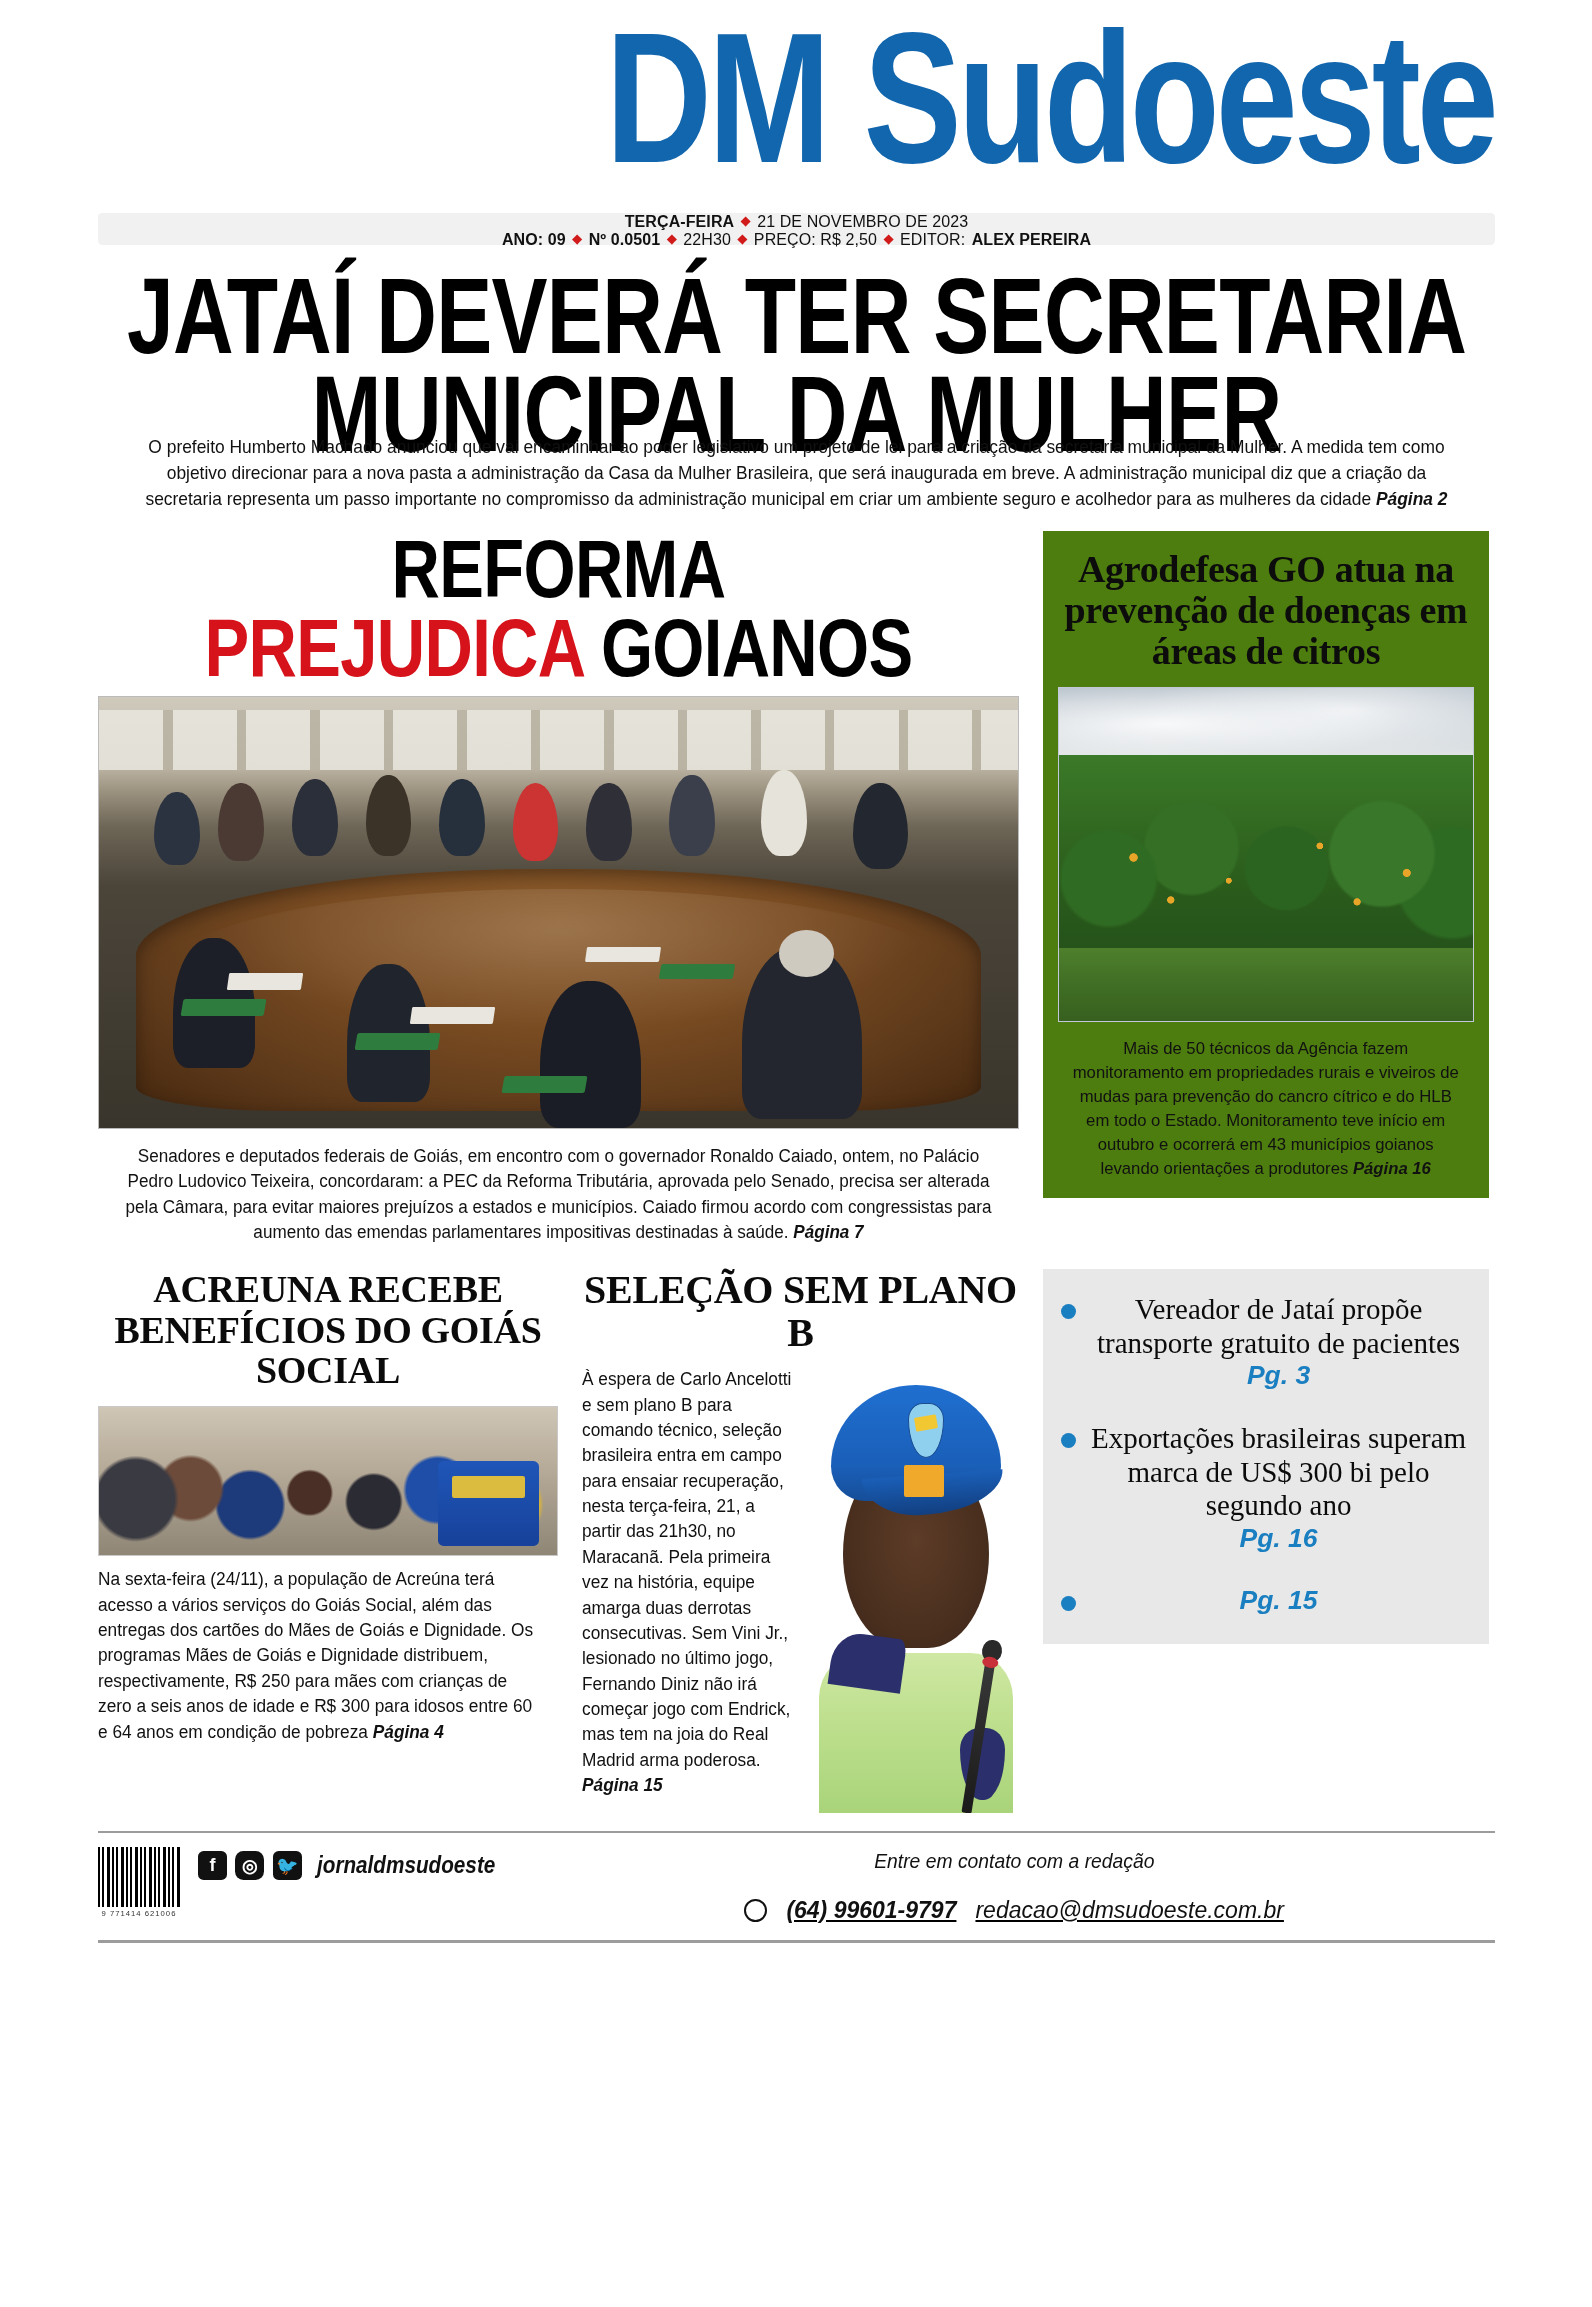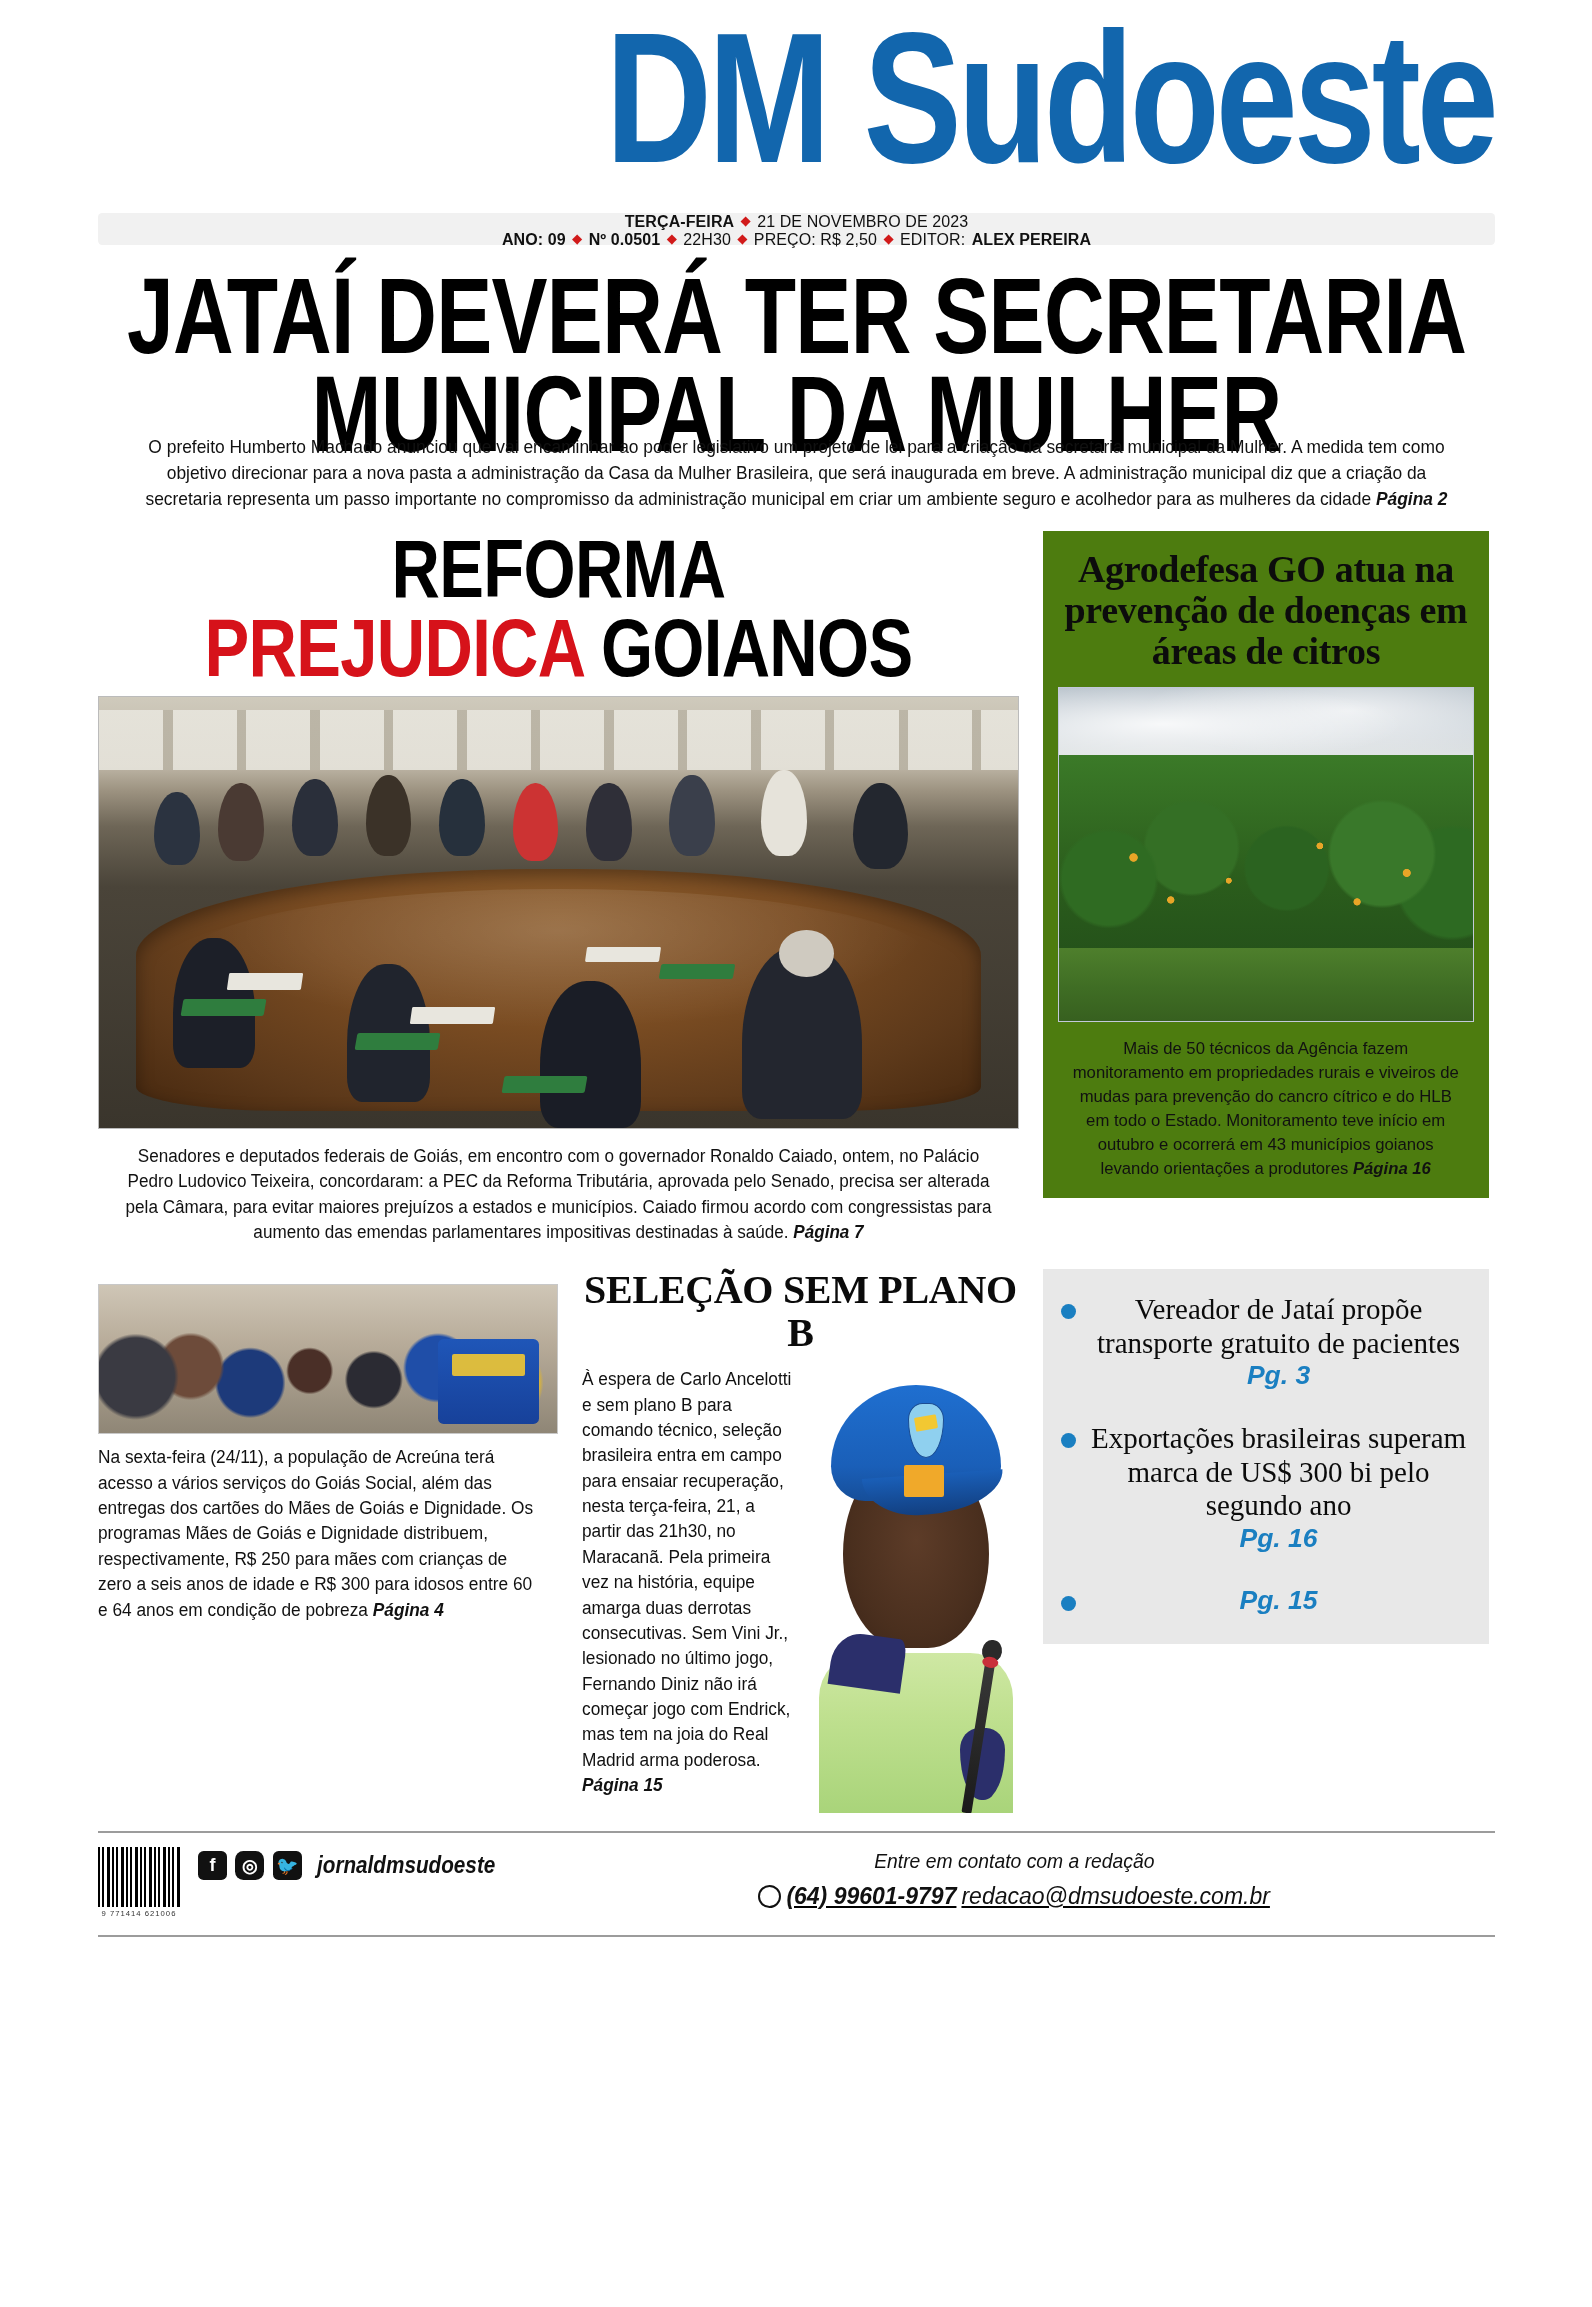--- a/index.html
+++ b/index.html
@@ -319,21 +319,21 @@
   .barcode{width:82px;}
   .bc-bars{height:60px;width:82px;
     background:repeating-linear-gradient(90deg,#000 0 2.1px,#fff 2.1px 4.2px,#000 4.2px 5.6px,#fff 5.6px 9px,#000 9px 12px,#fff 12px 14px);}
   .bc-num{font-size:7.7px;letter-spacing:1px;color:#333;margin-top:2.1px;text-align:center;}
   .social{display:flex;align-items:center;gap:8.4px;padding-top:4.2px;}
   .sic{width:29px;height:29px;background:#111;border-radius:5.6px;display:flex;align-items:center;justify-content:center;color:#fff;font-size:18px;font-weight:bold;}
   .sic.ig{border-radius:8.4px;}
   .handle{font-style:italic;font-weight:bold;font-size:23px;color:#111;margin-left:7px;transform:scaleX(0.9);transform-origin:left center;}
   .contact{flex:1;text-align:center;padding-top:1.4px;text-decoration:underline;}
   .contact .l1{font-style:italic;font-size:21px;color:#111;transform:scaleX(0.92);display:inline-block;}
-  .contact .l2{margin-top:10px;font-size:23px;color:#111;display:flex;align-items:center;justify-content:center;gap:5px;}
+  .contact .l2{margin-top:24px;font-size:23px;color:#111;display:flex;align-items:center;justify-content:center;gap:19px;}
   .contact .l2 .wa{display:inline-block;width:19px;height:19px;border:2.1px solid #111;border-radius:50%;}
   .contact .l2 b{font-weight:bold;font-style:italic;}
   .contact .l2 i{font-style:italic;}
   .botrule{height:2.1px;background:#9c9c9c;margin-top:9.8px;}
 </style>
 </head>
 <body>
 
 <div class="page">
 
@@ -419,20 +419,21 @@
           <div class="ag-grass"></div>
         </div>
         <div class="agro-cap"><span>Mais de 50 técnicos da Agência fazem monitoramento em propriedades rurais e viveiros de mudas para prevenção do cancro cítrico e do HLB em todo o Estado. Monitoramento teve início em outubro e ocorrerá em 43 municípios goianos levando orientações a produtores </span><span class="pg">Página 16</span></div>
       </div>
     </div>
   </div>
 
   <div class="bottom">
 
     <div class="bl">
+      <h3 class="serif-head acr-head">ACREUNA RECEBE BENEFÍCIOS DO GOIÁS SOCIAL</h3>
       <div class="acr-photo">
         <div class="acp-bg"></div>
         <div class="acp-people"></div>
         <div class="acp-shirt"></div>
       </div>
       <div class="body-txt"><span>Na sexta-feira (24/11), a população de Acreúna terá acesso a vários serviços do Goiás Social, além das entregas dos cartões do Mães de Goiás e Dignidade. Os programas Mães de Goiás e Dignidade distribuem, respectivamente, R$ 250 para mães com crianças de zero a seis anos de idade e R$ 300 para idosos entre 60 e 64 anos em condição de pobreza </span><span class="pg">Página 4</span></div>
     </div>
 
     <div class="bm">
       <h3 class="serif-head sel-head">SELEÇÃO SEM PLANO B</h3>

